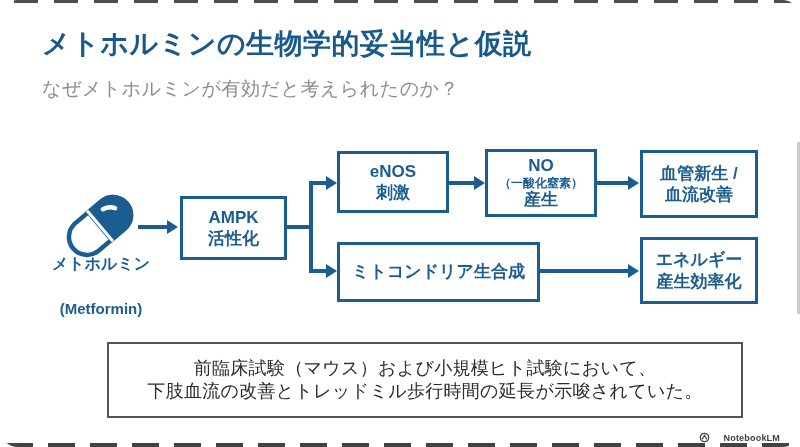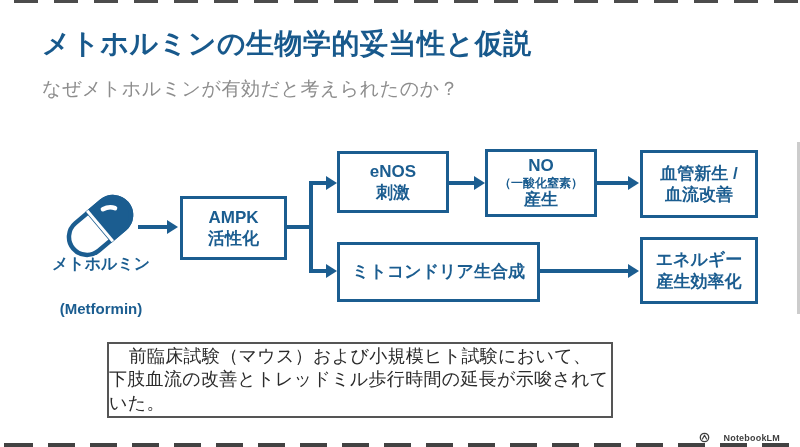--- a/index.html
+++ b/index.html
@@ -7,21 +7,21 @@
     --title:#18598c;
     --subtitle:#8d8d8d;
     --note-border:#555555;
     --note-text:#2b2b2b;
     --footer:#3f3f3f;
     --dash:#2d2d2d;
   }
   *{margin:0;padding:0;box-sizing:border-box;}
   html,body{width:800px;height:447px;overflow:hidden;}
   body{font-family:"Liberation Sans","DejaVu Sans",sans-serif;background:#ffffff;}
-  .slide{position:relative;width:800px;height:447px;background:#ffffff;overflow:hidden;}
+  .slide{position:relative;width:800px;height:447px;background:#ffffff;overflow:hidden;border-radius:18px;}
 
   .edge-dashes{position:absolute;left:0;width:800px;}
   .edge-dashes.top{top:0;height:3px;background:repeating-linear-gradient(90deg,var(--dash) 0 24px,transparent 24px 40px);background-position:14px 0;opacity:.85;}
   .edge-dashes.bottom{bottom:0;height:4px;background:repeating-linear-gradient(90deg,var(--dash) 0 27px,transparent 27px 42px);background-position:6px 0;opacity:.9;}
 
   .right-edge-line{position:absolute;right:0;top:142px;width:3px;height:172px;background:#cccccc;}
 
   .title{position:absolute;left:42px;top:28px;font-size:28px;line-height:1.15;font-weight:700;color:var(--title);letter-spacing:.5px;}
   .subtitle{position:absolute;left:42px;top:76px;font-size:19px;font-weight:400;color:var(--subtitle);letter-spacing:.5px;}
 
@@ -47,21 +47,21 @@
   .arrow-branch-enos{left:309px;top:181px;width:17px;}
   .arrow-branch-mito{left:309px;top:269px;width:17px;}
   .arrow-enos-no{left:449px;top:181px;width:25px;}
   .arrow-no-vascular{left:597px;top:181px;width:31px;}
   .arrow-mito-energy{left:540px;top:269px;width:88px;}
 
   .pill-svg{position:absolute;left:56px;top:190px;overflow:visible;}
   .pill-label-ja{position:absolute;left:34px;top:254px;width:134px;text-align:center;font-size:16px;font-weight:700;color:var(--accent);}
   .pill-label-en{position:absolute;left:34px;top:268px;width:134px;text-align:center;font-size:15px;font-weight:700;color:var(--accent);margin-top:32px;}
 
-  .note-box{position:absolute;left:107px;top:342px;width:506px;height:76px;border:2px solid var(--note-border);background:#ffffff;display:flex;flex-direction:column;align-items:center;justify-content:center;gap:0;color:var(--note-text);font-size:18px;line-height:1.3;letter-spacing:.3px;}
+  .note-box{position:absolute;left:107px;top:342px;width:636px;height:76px;border:2px solid var(--note-border);background:#ffffff;display:flex;flex-direction:column;align-items:center;justify-content:center;gap:0;color:var(--note-text);font-size:18px;line-height:1.3;letter-spacing:.3px;}
 
   .footer-brand{position:absolute;right:20px;bottom:4px;display:flex;align-items:center;gap:14px;color:var(--footer);font-size:9px;font-weight:700;letter-spacing:.2px;}
 </style>
 </head>
 <body>
 
 <div class="slide">
 
   <div class="edge-dashes top"></div>
 

